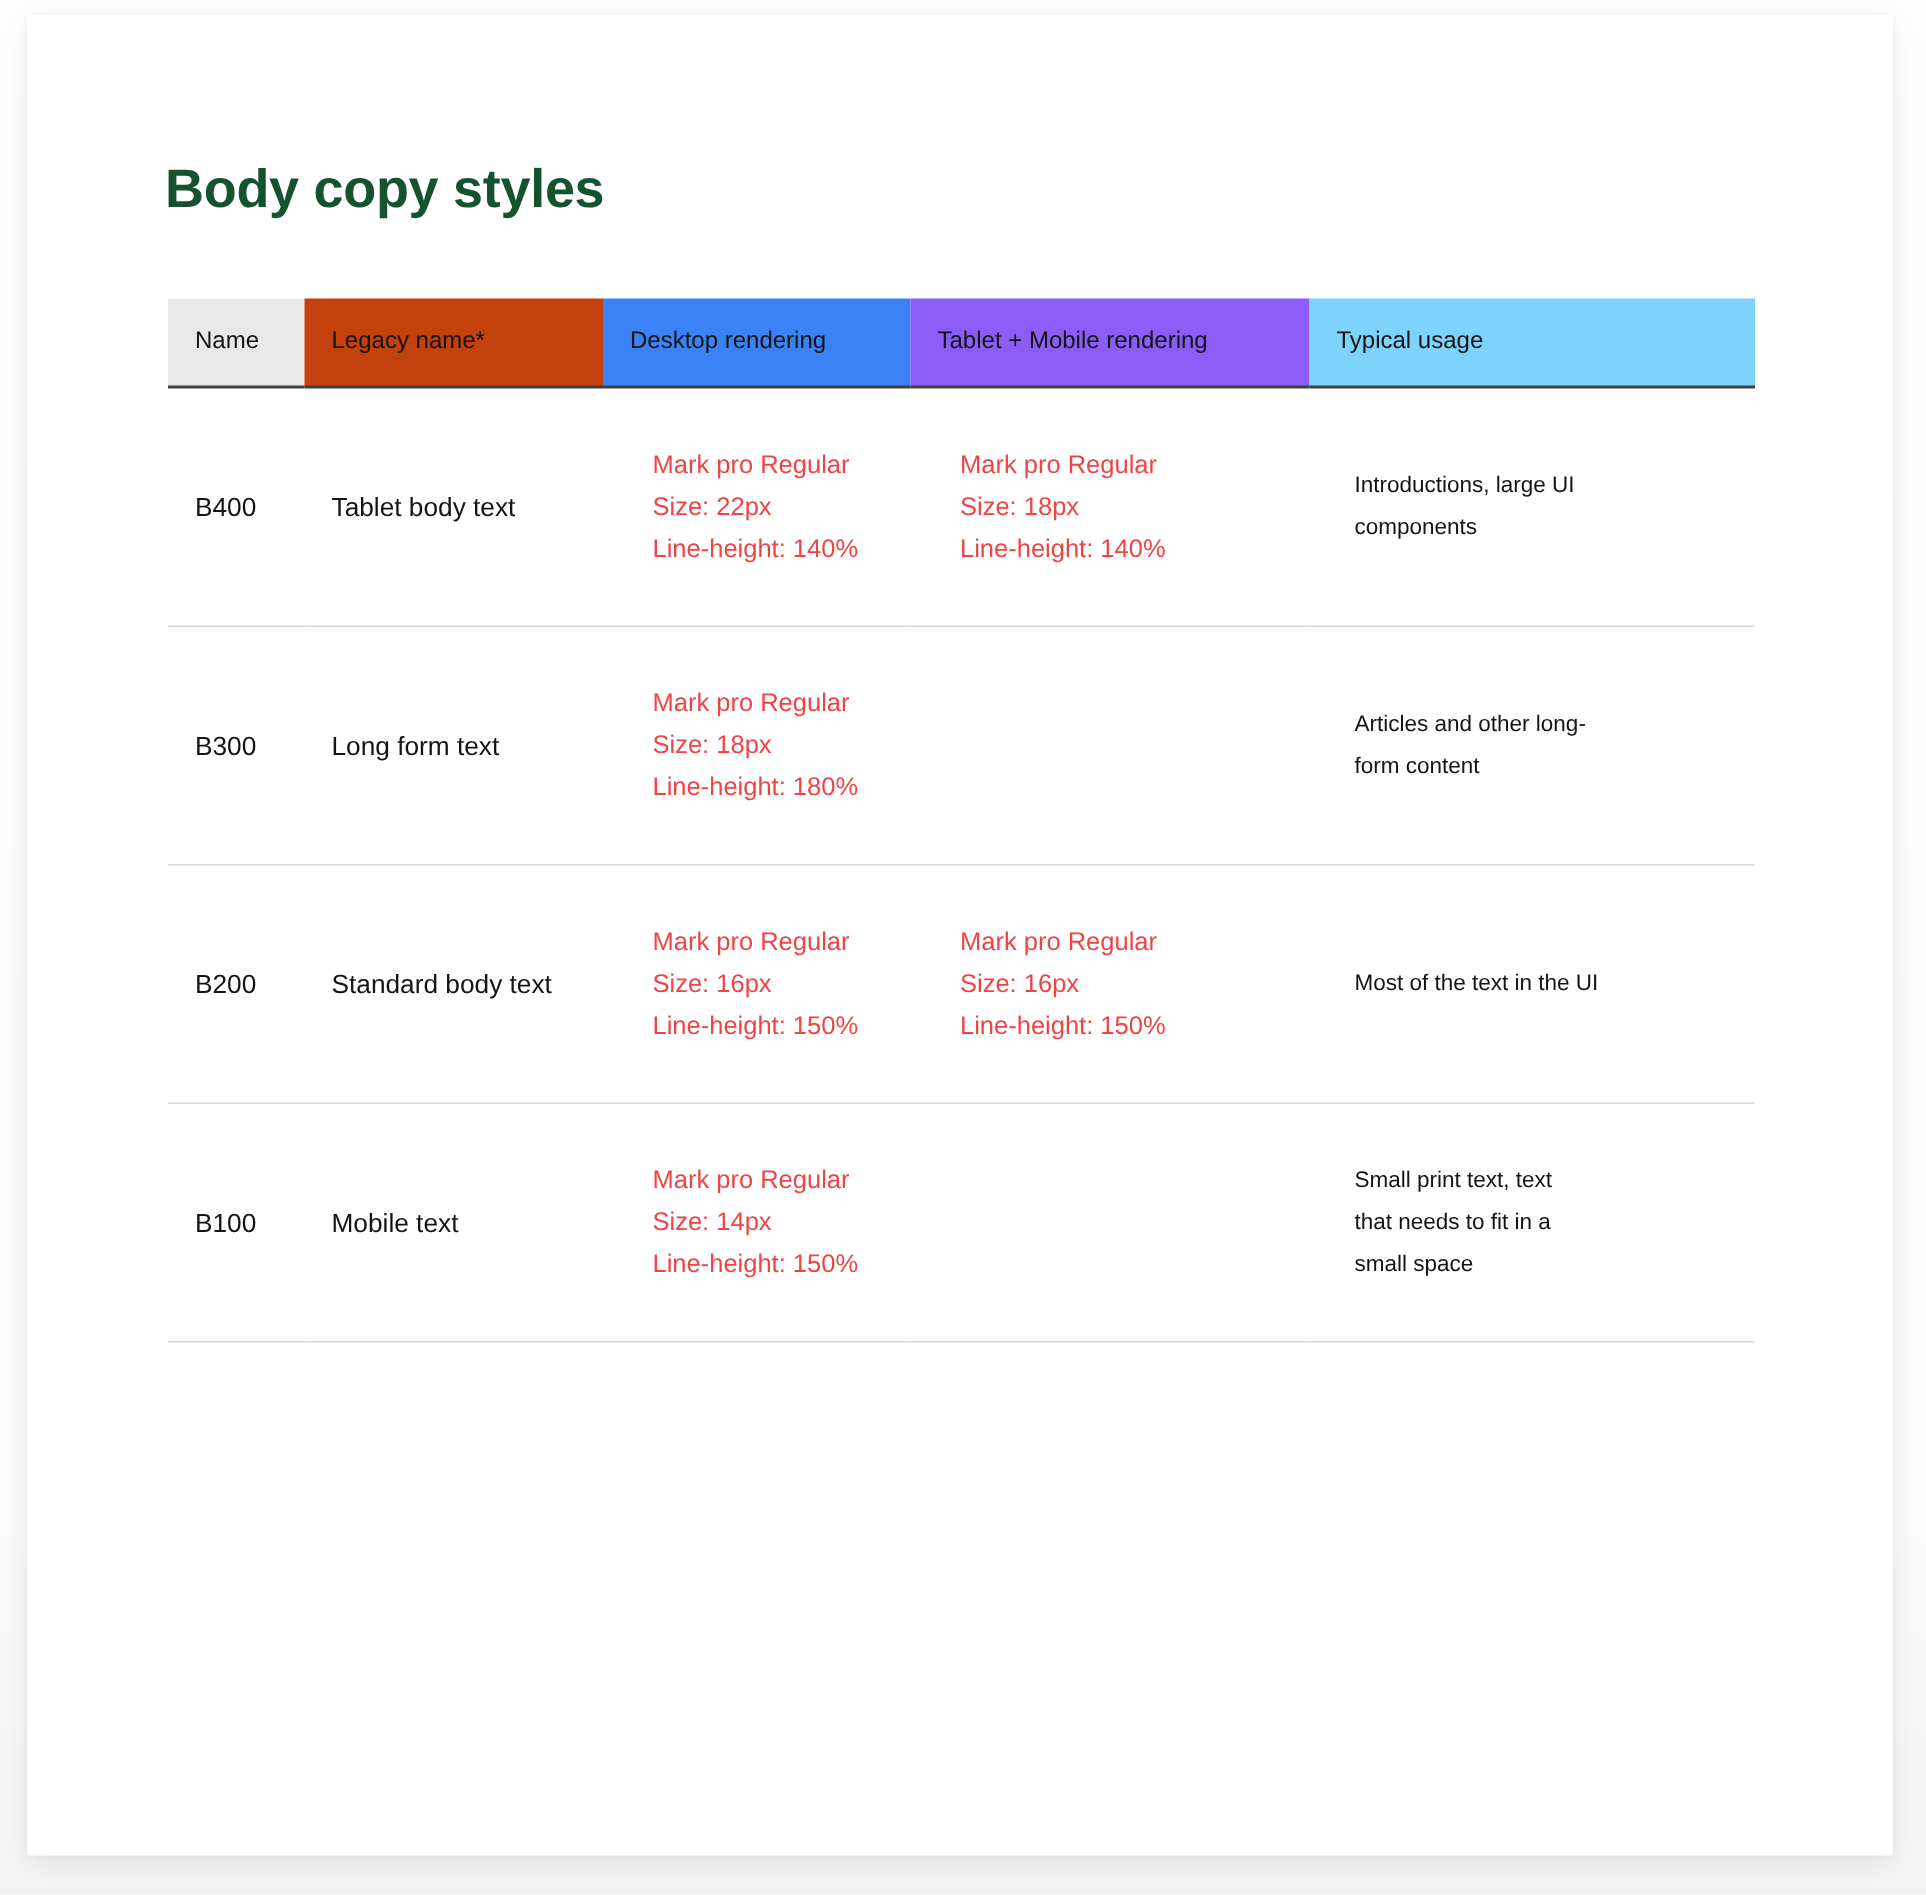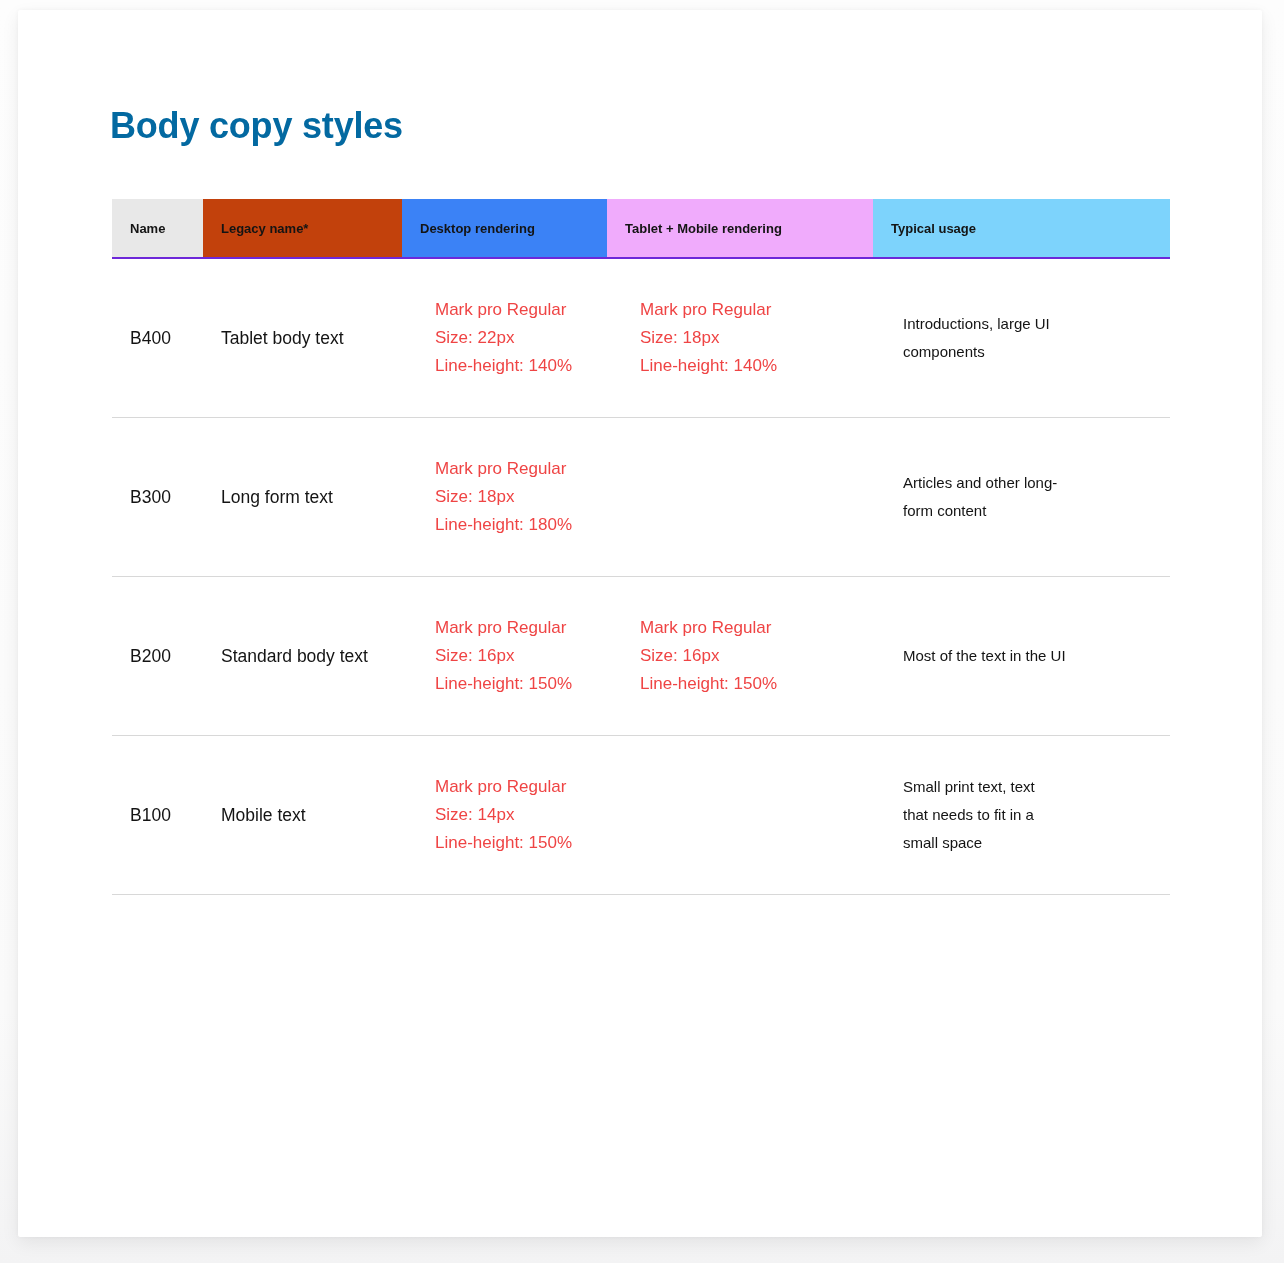--- a/index.html
+++ b/index.html
@@ -42,38 +42,38 @@
   }
   .content {
     padding: 0 74px 0 94px;
   }
   .content h2 {
     margin: 94px 0 0 -2px;
     font-size: 36px;
     line-height: 1.2;
     font-weight: 800;
     letter-spacing: -0.2px;
-    color: #0369a1;
+    color: #14532d;
   }
   table.styles-table {
     border-collapse: collapse;
     table-layout: fixed;
     width: 1058px;
     margin-top: 52px;
   }
   .styles-table thead th {
     background: #E8E8E8;
     height: 58px;
     text-align: left;
     vertical-align: middle;
-    font-size: 13px;
-    font-weight: 700;
+    font-size: 16px;
+    font-weight: 400;
     color: #141414;
     padding: 0 6px 0 18px;
-    border-bottom: 2px solid #6d28d9;
+    border-bottom: 2px solid #404040;
     white-space: nowrap;
   }
   .styles-table tbody td {
     height: 158px;
     vertical-align: middle;
     border-bottom: 1px solid #d8d8d8;
     font-size: 17.5px;
     color: #141414;
     padding: 0 6px 0 18px;
   }
@@ -107,21 +107,21 @@
           <col style="width:199px">
           <col style="width:205px">
           <col style="width:266px">
           <col style="width:297px">
         </colgroup>
         <thead>
           <tr>
             <th style="background: rgb(232, 232, 232);">Name</th>
             <th style="background: #c2410c;">Legacy name*</th>
             <th style="background: #3b82f6;">Desktop rendering</th>
-            <th style="background: #f0abfc;">Tablet + Mobile rendering</th>
+            <th style="background: #8b5cf6;">Tablet + Mobile rendering</th>
             <th style="background: #7dd3fc;">Typical usage</th>
           </tr>
         </thead>
         <tbody id="table-body">
             <tr>
               <td class="col-name">B400</td>
               <td class="col-legacy">Tablet body text</td>
               <td class="col-render">
                 <div class="line">Mark pro Regular</div>
                 <div class="line">Size: 22px</div>

